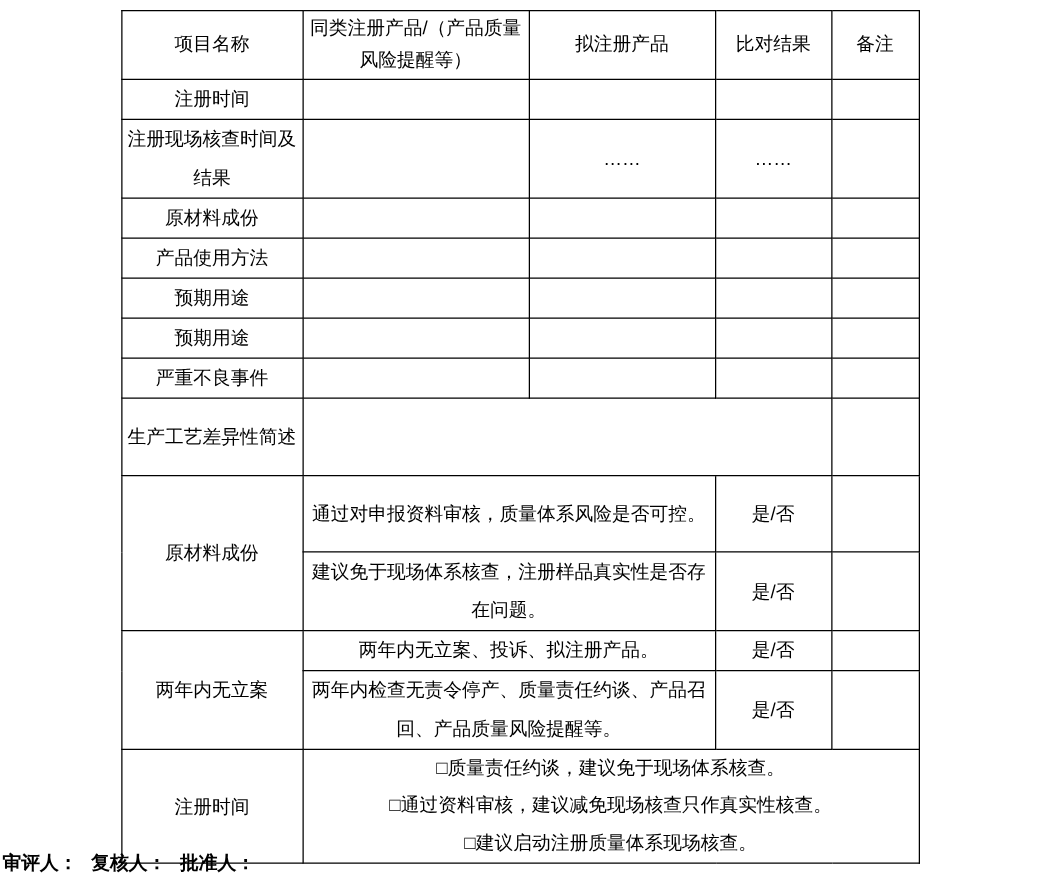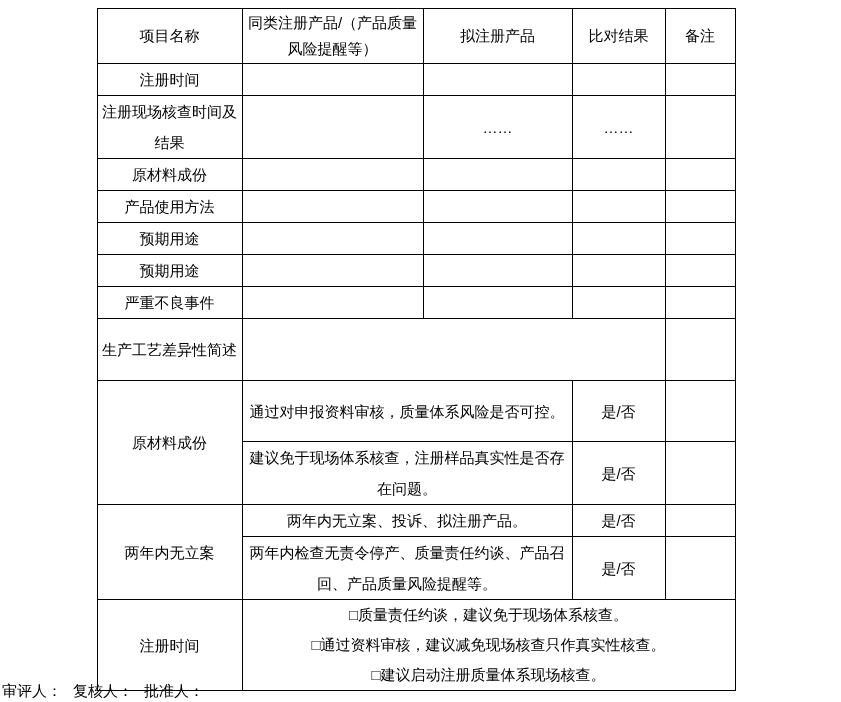--- a/index.html
+++ b/index.html
@@ -45,21 +45,21 @@
   .h-2b { height: 61px; }
   .h-3 { height: 91px; }
   .opinion-cell { line-height: 30px; vertical-align: middle; }
   .footer-line {
     position: absolute;
     left: 2px;
     top: 681px;
     font-size: 15px;
     line-height: 20px;
   }
-  .footer-line span { margin-right: 11px; }
+  .footer-line span { margin-right: 11px; font-weight: bold; }
 </style>
 </head>
 <body>
 
 <table class="doc-table">
   <colgroup>
     <col class="c1">
       <col class="c2">
       <col class="c3">
       <col class="c4">

